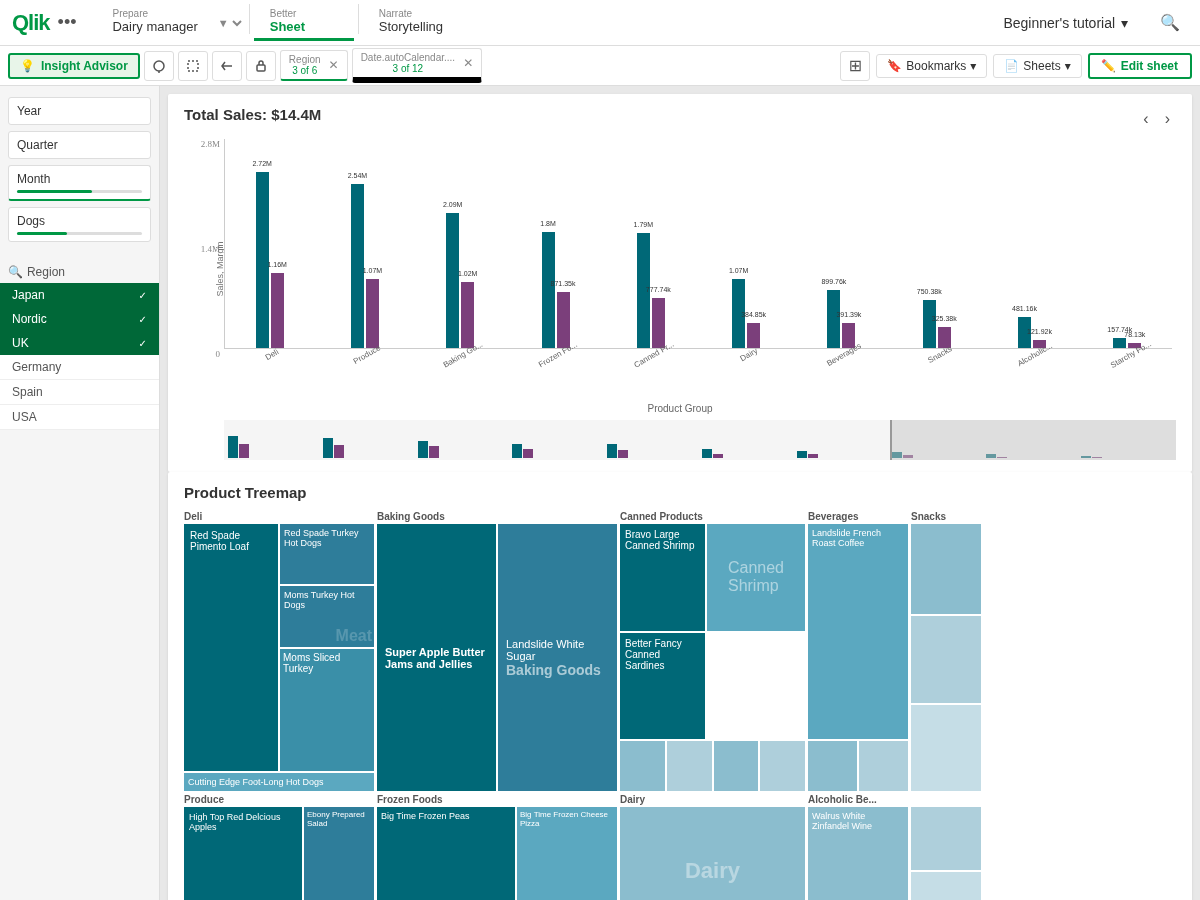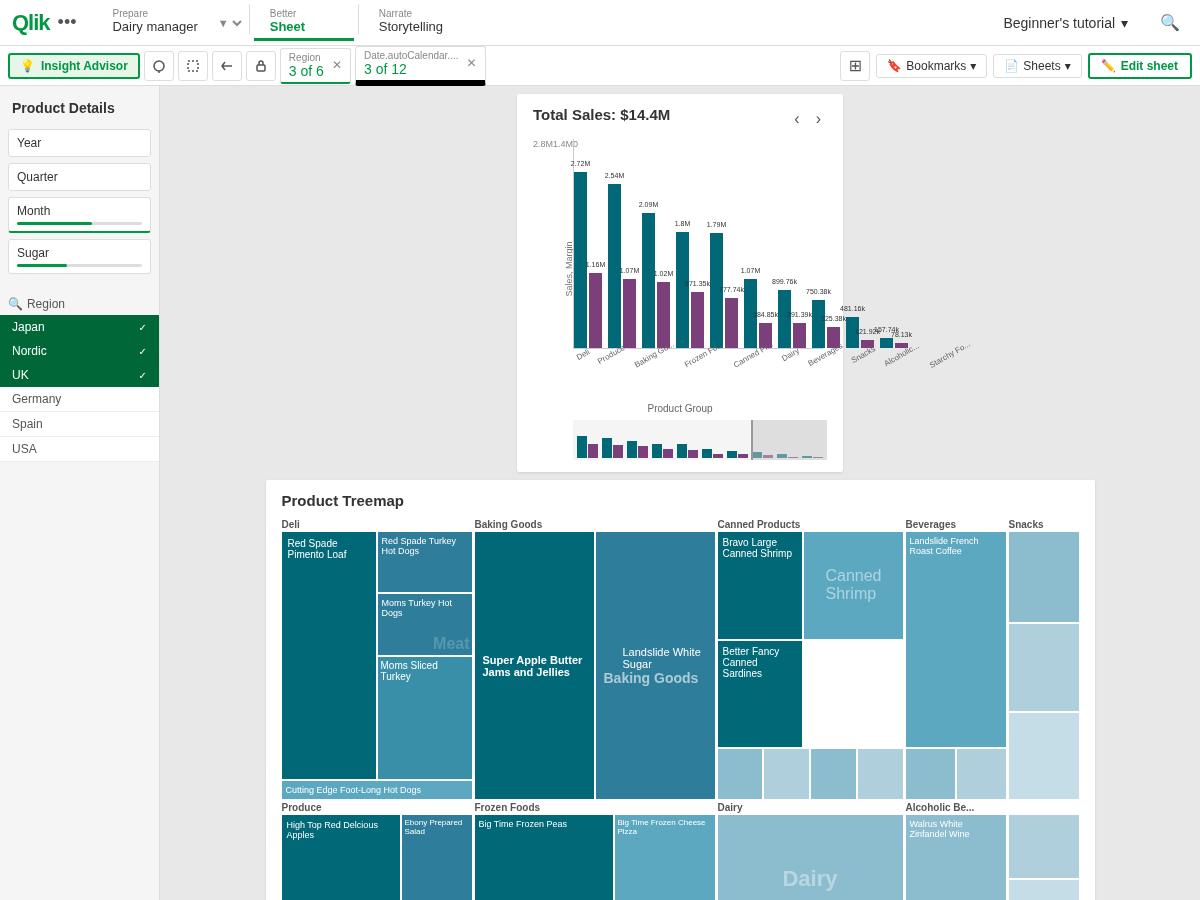--- a/index.html
+++ b/index.html
@@ -18,21 +18,21 @@
     .nav-dropdown-btn { display: flex; align-items: center; gap: 6px; padding: 4px 16px; cursor: pointer; font-size: 14px; color: #333; margin-left: auto; }
     .nav-search-icon { margin-left: 8px; cursor: pointer; font-size: 16px; color: #555; padding: 4px 8px; }
     .nav-spacer { flex: 1; }
 
     
     .filter-bar { display: flex; align-items: center; background: #fff; border-bottom: 1px solid #ddd; height: 40px; padding: 0 8px; gap: 4px; }
     .insight-btn { display: flex; align-items: center; gap: 6px; background: #e8f5e9; border: 2px solid #009845; border-radius: 3px; padding: 4px 10px; cursor: pointer; font-size: 12px; color: #009845; font-weight: 600; }
     .icon-btn { width: 30px; height: 30px; display: flex; align-items: center; justify-content: center; border: 1px solid #ddd; border-radius: 3px; cursor: pointer; color: #555; font-size: 14px; }
     .filter-chip { display: flex; align-items: center; gap: 6px; border: 1px solid #ddd; border-radius: 3px; padding: 3px 8px; background: #fff; font-size: 11px; cursor: pointer; }
     .filter-chip .chip-label { color: #888; font-size: 10px; }
-    .filter-chip .chip-count { color: #009845; font-size: 14px; }
+    .filter-chip .chip-count { color: #009845; font-size: 10px; text-align: center; }
     .filter-chip-close { color: #888; cursor: pointer; font-size: 12px; margin-left: 2px; }
     .filter-chip.region { border-bottom: 2px solid #009845; }
     .filter-chip.date { border-bottom: 6px solid #000000; }
     .filter-bar-right { margin-left: auto; display: flex; align-items: center; gap: 6px; }
     .grid-btn { width: 30px; height: 30px; display: flex; align-items: center; justify-content: center; border: 1px solid #ddd; border-radius: 3px; cursor: pointer; font-size: 16px; color: #555; }
     .bookmark-btn { display: flex; align-items: center; gap: 4px; border: 1px solid #ddd; border-radius: 3px; padding: 4px 10px; cursor: pointer; font-size: 12px; color: #333; }
     .sheets-btn { display: flex; align-items: center; gap: 4px; border: 1px solid #ddd; border-radius: 3px; padding: 4px 10px; cursor: pointer; font-size: 12px; color: #333; }
     .edit-btn { display: flex; align-items: center; gap: 4px; border: 2px solid #009845; border-radius: 3px; padding: 4px 12px; cursor: pointer; font-size: 12px; color: #009845; font-weight: 600; background: #fff; }
 
     
@@ -45,21 +45,21 @@
     .filter-item-month { border-bottom: 2px solid #009845; }
     .filter-slider { height: 3px; background: #ddd; margin: 4px 0 0; border-radius: 2px; position: relative; }
     .filter-slider-fill { height: 3px; background: #009845; border-radius: 2px; width: 60%; }
     .region-search { display: flex; align-items: center; gap: 4px; padding: 4px 8px; font-size: 12px; color: #555; }
     .region-item { padding: 5px 12px; font-size: 12px; cursor: pointer; display: flex; align-items: center; justify-content: space-between; }
     .region-item.selected { background: #006838; color: #fff; }
     .region-item.unselected { color: #555; background: #fff; border-bottom: 1px solid #eee; }
     .checkmark { font-size: 10px; }
 
     
-    .content { flex: 1; overflow-y: auto; padding: 8px; display: flex; flex-direction: column; gap: 8px; background: #e8e8e8; align-items: center; }
+    .content { flex: 1; overflow-y: auto; padding: 8px; display: flex; flex-direction: column; gap: 0; background: #e8e8e8; }
 
     
     .chart-card { background: #fff; border-radius: 2px; padding: 12px 16px; box-shadow: 0 1px 3px rgba(0,0,0,0.1); }
     .chart-title { font-size: 15px; font-weight: 600; color: #333; margin-bottom: 8px; }
 
     
     .treemap-card { background: #fff; border-radius: 2px; padding: 12px 16px; box-shadow: 0 1px 3px rgba(0,0,0,0.1); flex: 1; }
     .treemap-title { font-size: 15px; font-weight: 600; color: #333; margin-bottom: 10px; }
     .nav-tab-container { display: flex; }
 
@@ -161,36 +161,35 @@
     <div class="edit-btn">
       <span>✏️</span>
       <span>Edit sheet</span>
     </div>
   </div>
 </div>
 
 <div class="main-layout">
 
   <div class="sidebar">
-    <div class="sidebar-title">Product Details</div>
 
     <div class="filter-item">
       <span>Year</span>
     </div>
     <div class="filter-item">
       <span>Quarter</span>
     </div>
     <div class="filter-item filter-item-month">
       <span>Month</span>
       <div class="filter-slider">
           <div class="filter-slider-fill"></div>
         </div>
     </div>
     <div class="filter-item">
-      <span>Sugar</span>
+      <span>Dogs</span>
       <div class="filter-slider">
           <div class="filter-slider-fill" style="width:40%"></div>
         </div>
     </div>
 
     <div style="height:16px;"></div>
 
     <div class="region-search">
       <span>🔍</span>
       <span>Region</span>
@@ -224,21 +223,21 @@
     <div class="chart-card">
       <div style="display:flex;justify-content:space-between;align-items:center;">
         <div class="chart-title">Total Sales: $14.4M</div>
         <div style="display:flex;gap:4px;">
           <button class="prev-btn">‹</button>
           <button class="next-btn">›</button>
         </div>
       </div>
 
       <div style="position:relative;height:260px;margin-top:8px;">
-        <div style="position:absolute;left:0;top:0;bottom:40px;display:flex;flex-direction:row;justify-content:space-between;width:36px;text-align:right;">
+        <div style="position:absolute;left:0;top:0;bottom:40px;display:flex;flex-direction:column;justify-content:space-between;width:36px;text-align:right;font-family:Liberation Serif, serif;">
           <span style="font-size:9px;color:#888;">2.8M</span>
           <span style="font-size:9px;color:#888;">1.4M</span>
           <span style="font-size:9px;color:#888;">0</span>
         </div>
         <div style="position:absolute;left:8px;top:50%;transform:translateY(-50%) rotate(-90deg);font-size:9px;color:#777;white-space:nowrap;">Sales, Margin</div>
 
         <div style="position:absolute;left:40px;right:4px;top:0;bottom:50px;display:flex;align-items:flex-end;gap:6px;border-bottom:1px solid #ccc;border-left:1px solid #ccc;">
 
           <div style="flex:1;display:flex;flex-direction:column;align-items:center;">
             <div style="display:flex;gap:2px;align-items:flex-end;width:100%;justify-content:center;">
@@ -456,21 +455,21 @@
           <div style="background:#5ba8c0;color:#fff;font-size:9px;padding:4px;margin-top:2px;">Cutting Edge Foot-Long Hot Dogs</div>
         </div>
 
         <div style="display:flex;flex-direction:column;width:240px;flex-shrink:0;">
           <div style="font-size:10px;color:#555;font-weight:600;margin-bottom:2px;">Baking Goods</div>
           <div style="flex:1;display:flex;gap:2px;">
             <div style="background:#006877;color:#fff;padding:8px;flex:1;display:flex;flex-direction:column;justify-content:center;">
               <div style="font-size:11px;font-weight:600;">Super Apple Butter Jams and Jellies</div>
             </div>
             <div style="background:#2e7d9a;color:#fff;padding:8px;flex:1;display:flex;flex-direction:column;justify-content:center;">
-              <div style="font-size:11px;font-weight:500;margin-left:19px;">Landslide White Sugar</div>
+              <div style="font-size:11px;font-weight:500;">Landslide White Sugar</div>
               <div style="font-size:14px;font-weight:bold;color:rgba(255,255,255,0.6);">Baking Goods</div>
             </div>
           </div>
         </div>
 
         <div style="display:flex;flex-direction:column;width:185px;flex-shrink:0;">
           <div style="font-size:10px;color:#555;font-weight:600;margin-bottom:2px;">Canned Products</div>
           <div style="flex:1;display:grid;grid-template-columns:1fr 1fr;grid-template-rows:1fr 1fr;gap:2px;">
             <div style="background:#006877;color:#fff;font-size:10px;padding:5px;">Bravo Large Canned Shrimp</div>
             <div style="background:#5ba8c0;color:#fff;font-size:10px;padding:21px;display:flex;align-items:center;justify-content:center;">

